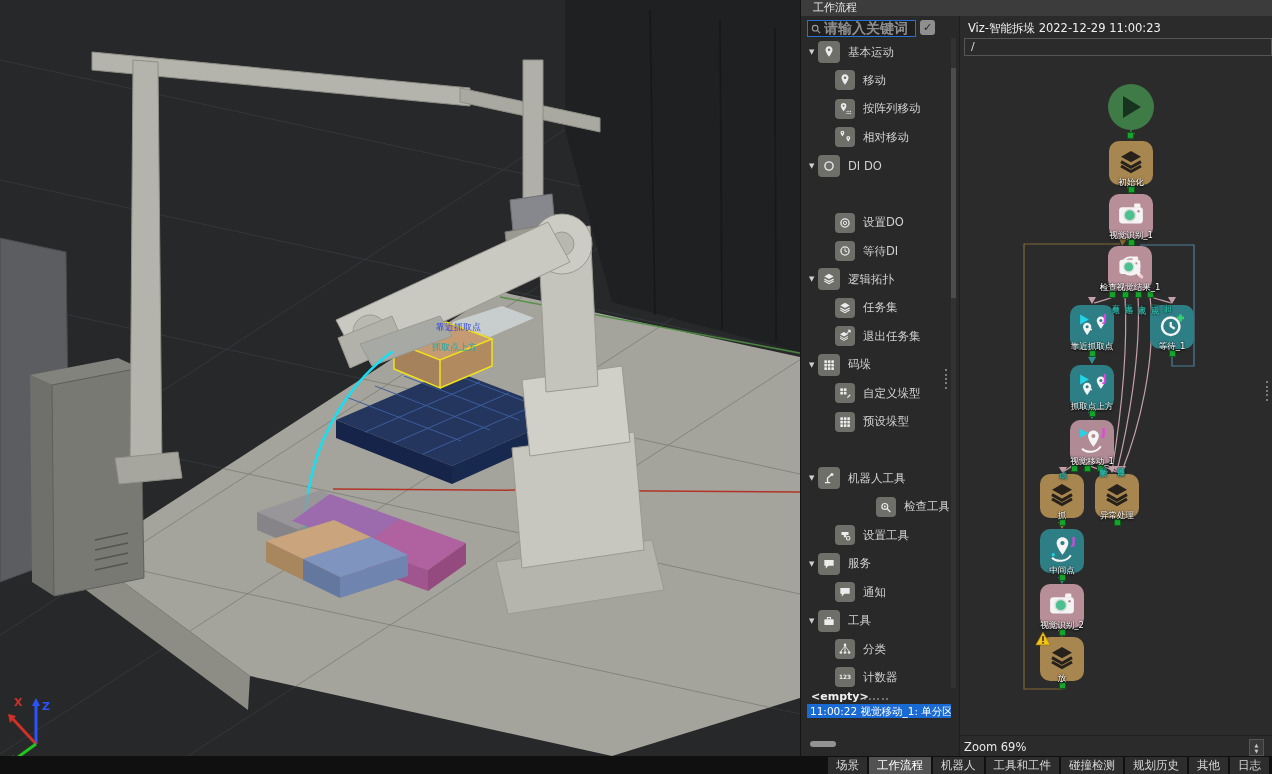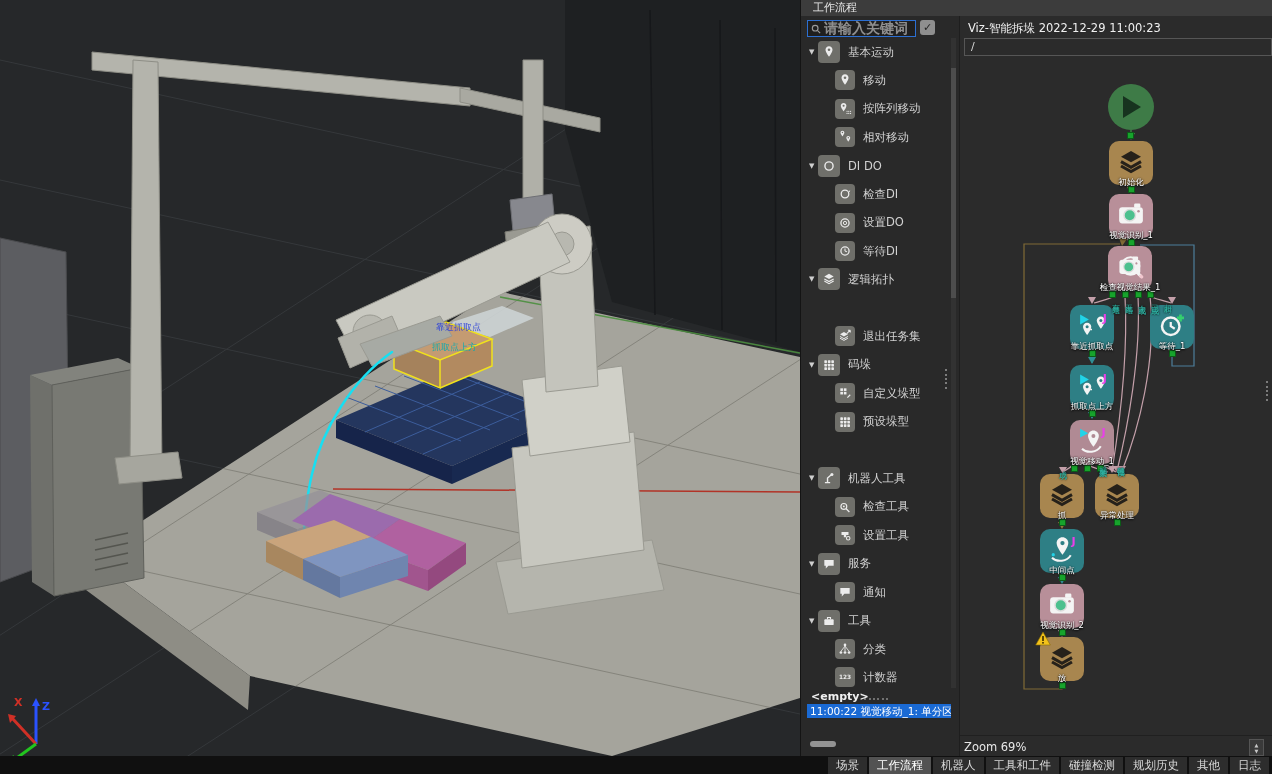--- a/index.html
+++ b/index.html
@@ -298,31 +298,20 @@
           </div>
           <div class="tree-row group" style="top: 113.72px;">
             <span class="tri">▼</span>
             <span class="ticon g">
               <svg width="14" height="14" viewBox="0 0 24 24">
                 <circle cx="12" cy="12" r="7" fill="none" stroke="#ececec" stroke-width="2.4"></circle>
               </svg>
             </span>
             <span class="tlabel">DI DO</span>
           </div>
-          <div class="tree-row child" style="top: 142.15px;">
-            <span class="indent"></span>
-            <span style="width:9px;margin-left:8px;flex:none;"></span>
-            <span class="ticon c">
-              <svg width="14" height="14" viewBox="0 0 24 24">
-                <circle cx="12" cy="12" r="6.5" fill="none" stroke="#ececec" stroke-width="2.2"></circle>
-                <path d="M18 7 l3 -1 -1 3z" fill="#ececec"></path>
-              </svg>
-            </span>
-            <span class="tlabel">检查DI</span>
-          </div>
           <div class="tree-row child" style="top: 170.58px;">
             <span class="indent"></span>
             <span style="width:9px;margin-left:8px;flex:none;"></span>
             <span class="ticon c">
               <svg width="14" height="14" viewBox="0 0 24 24">
                 <circle cx="12" cy="12" r="7" fill="none" stroke="#ececec" stroke-width="2.2"></circle>
                 <circle cx="12" cy="12" r="2.8" fill="none" stroke="#ececec" stroke-width="1.6"></circle>
               </svg>
             </span>
             <span class="tlabel">设置DO</span>
@@ -341,20 +330,32 @@
           <div class="tree-row group" style="top: 227.44px;">
             <span class="tri">▼</span>
             <span class="ticon g">
               <svg width="14" height="14" viewBox="0 0 24 24">
                 <path d="M12 3l8 4.5-8 4.5-8-4.5z" fill="#ececec"></path>
                 <path d="M4 12l8 4.5 8-4.5" stroke="#ececec" stroke-width="2" fill="none"></path>
                 <path d="M4 15.5l8 4.5 8-4.5" stroke="#ececec" stroke-width="2" fill="none"></path>
               </svg>
             </span>
             <span class="tlabel">逻辑拓扑</span>
+          </div>
+          <div class="tree-row child" style="top: 255.87px;">
+            <span class="indent"></span>
+            <span style="width:9px;margin-left:8px;flex:none;"></span>
+            <span class="ticon c">
+              <svg width="14" height="14" viewBox="0 0 24 24">
+                <path d="M12 3l8 4.5-8 4.5-8-4.5z" fill="#ececec"></path>
+                <path d="M4 12l8 4.5 8-4.5" stroke="#ececec" stroke-width="2" fill="none"></path>
+                <path d="M4 15.5l8 4.5 8-4.5" stroke="#ececec" stroke-width="2" fill="none"></path>
+              </svg>
+            </span>
+            <span class="tlabel">任务集</span>
           </div>
           <div class="tree-row child" style="top: 284.3px;">
             <span class="indent"></span>
             <span style="width:9px;margin-left:8px;flex:none;"></span>
             <span class="ticon c">
               <svg width="14" height="14" viewBox="0 0 24 24">
                 <g transform="scale(0.85) translate(0,3)">
                   <path d="M12 3l8 4.5-8 4.5-8-4.5z" fill="#ececec"></path>
                   <path d="M4 12l8 4.5 8-4.5" stroke="#ececec" stroke-width="2" fill="none"></path>
                   <path d="M4 15.5l8 4.5 8-4.5" stroke="#ececec" stroke-width="2" fill="none"></path>
@@ -416,21 +417,21 @@
           <div class="tree-row group" style="top: 426.45px;">
             <span class="tri">▼</span>
             <span class="ticon g">
               <svg width="14" height="14" viewBox="0 0 24 24">
                 <path d="M5 20 h9 M9.5 20 V12 L15.5 7" stroke="#ececec" stroke-width="2.4" fill="none"></path>
                 <circle cx="17" cy="6" r="2.6" fill="#ececec"></circle>
               </svg>
             </span>
             <span class="tlabel">机器人工具</span>
           </div>
-          <div class="tree-row child" style="top: 454.88px;">
+          <div class="tree-row child" style="top: 454.88px; padding-left: 41px;">
             <span class="indent"></span>
             <span style="width:9px;margin-left:8px;flex:none;"></span>
             <span class="ticon c">
               <svg width="14" height="14" viewBox="0 0 24 24">
                 <circle cx="10" cy="11" r="5" fill="none" stroke="#ececec" stroke-width="2"></circle>
                 <circle cx="10" cy="11" r="1.6" fill="#ececec"></circle>
                 <path d="M14 15 L19.5 20.5" stroke="#ececec" stroke-width="2.2"></path>
               </svg>
             </span>
             <span class="tlabel">检查工具</span>

